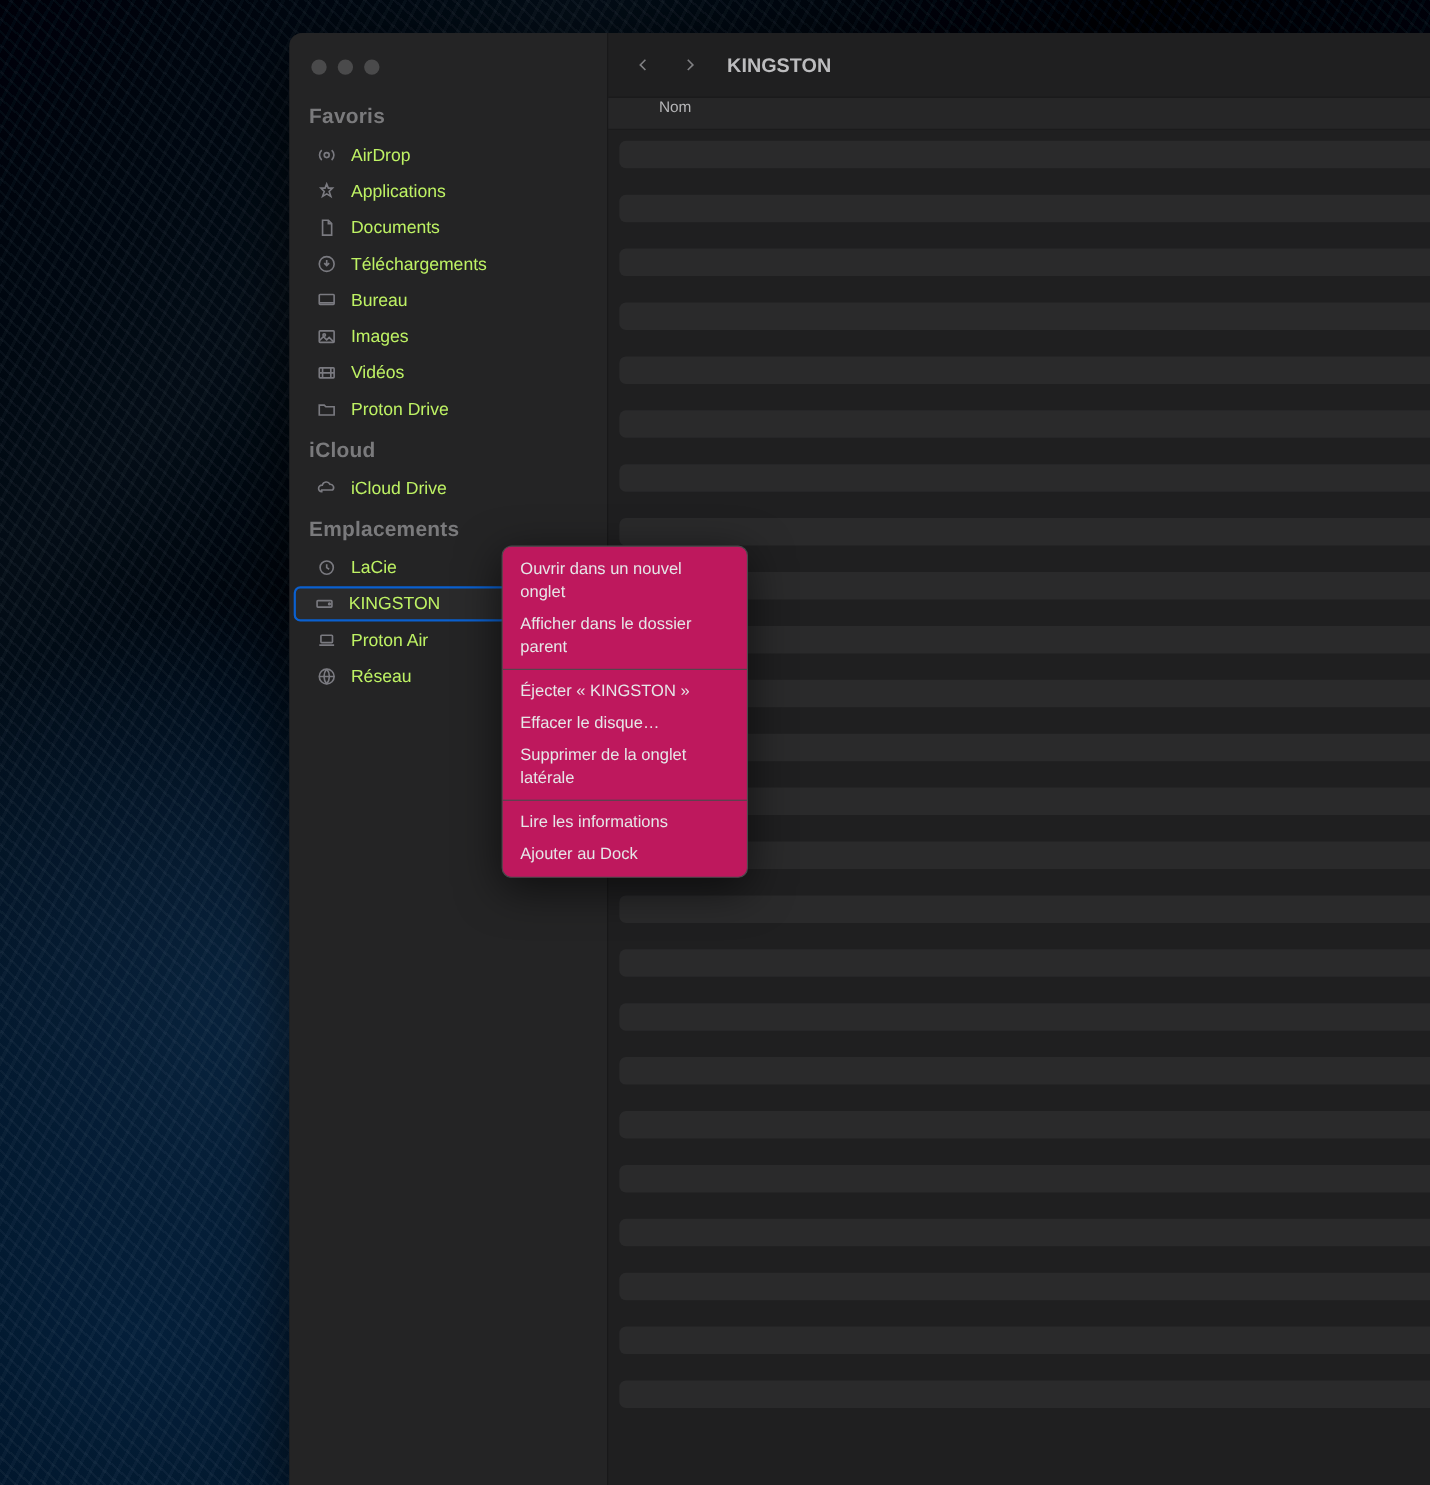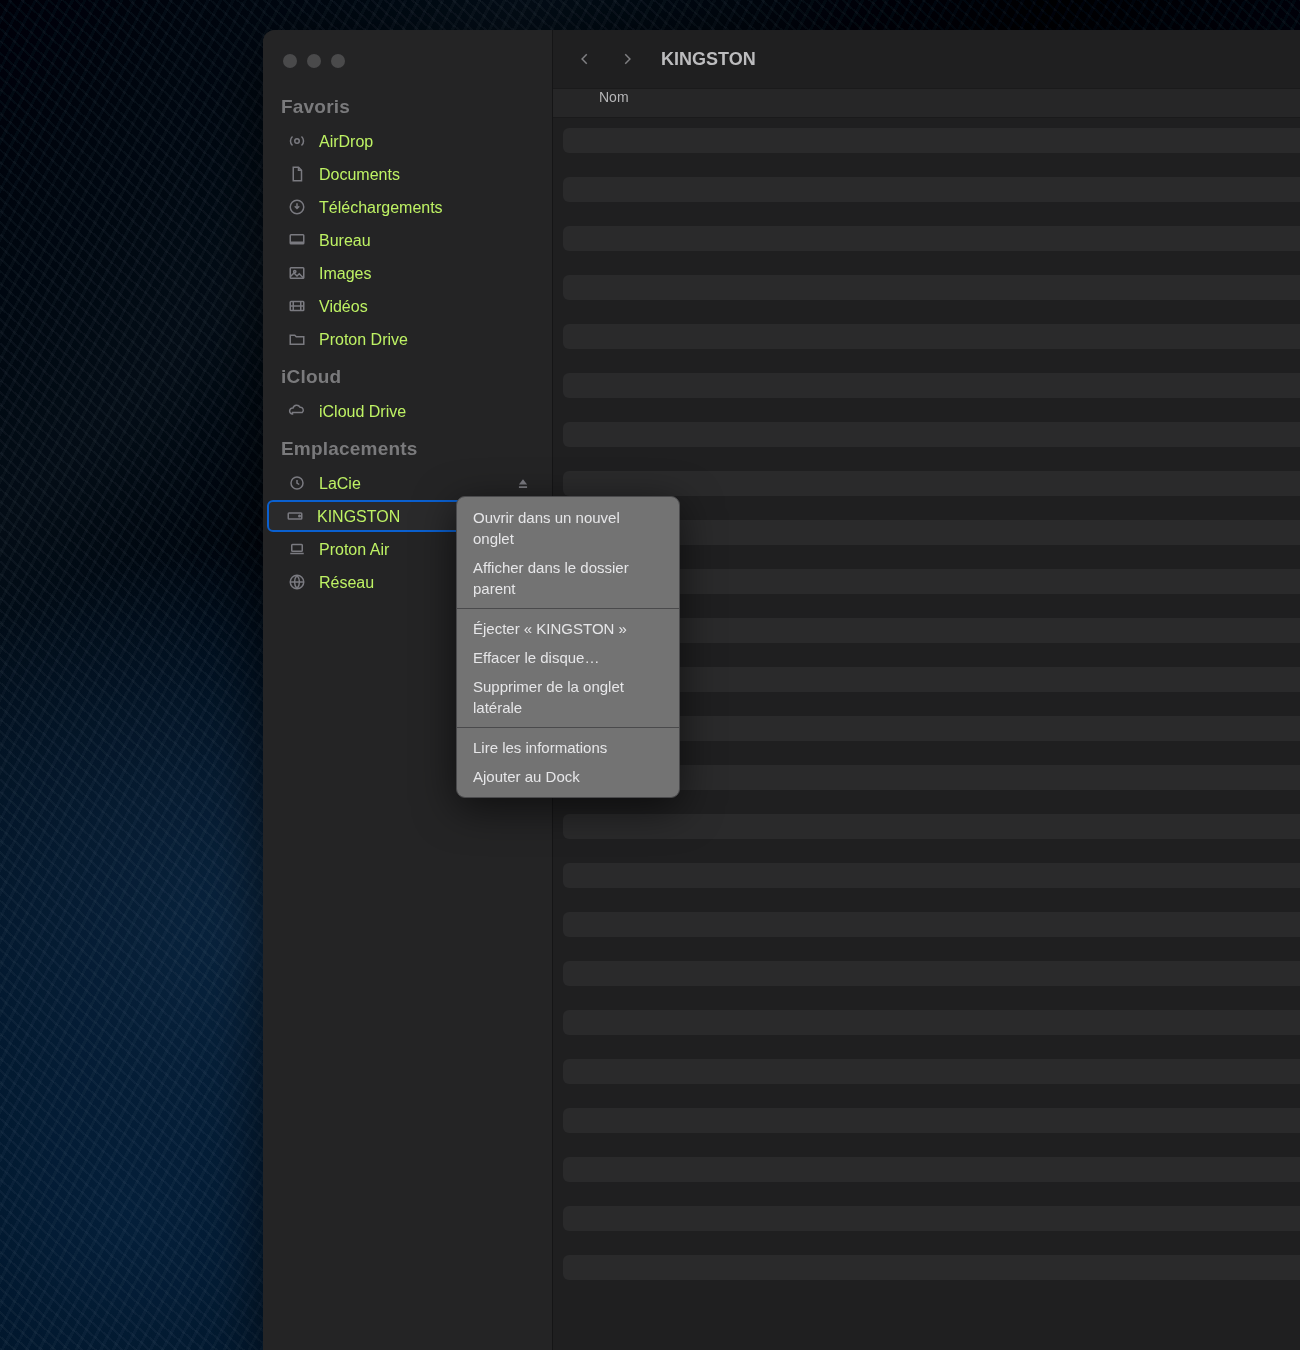--- a/index.html
+++ b/index.html
@@ -140,21 +140,21 @@
     background: #2a2a2b;
     border-radius: 6px 0 0 6px;
     margin-bottom: 24px;
     margin-left: 0;
   }
   .context-menu {
     position: absolute;
     left: 456px;
     top: 496px;
     width: 224px;
-    background: #737373;
+    background: #be185d;
     border: 1px solid #4a4a4c;
     border-radius: 9px;
     box-shadow: 0 10px 40px rgba(0,0,0,0.6);
     padding: 6px 0;
     z-index: 100;
   }
   .menu-item {
     padding: 4px 16px;
     font-size: 15px;
     color: #e6e6e8;
@@ -184,20 +184,28 @@
     <div class="section-header">Favoris</div>
 
     <div class="sidebar-item">
       <span class="icon">
           <svg viewBox="0 0 24 24" fill="none" stroke="currentColor" stroke-width="2">
             <circle cx="12" cy="12" r="3"></circle>
             <path d="M6 18a8 8 0 0 1 0-12M18 6a8 8 0 0 1 0 12"></path>
           </svg>
         </span>
       <span>AirDrop</span>
+    </div>
+    <div class="sidebar-item">
+      <span class="icon">
+          <svg viewBox="0 0 24 24" fill="none" stroke="currentColor" stroke-width="2">
+            <path d="M12 3l2 5h5l-4 4 2 6-5-3-5 3 2-6-4-4h5z"></path>
+          </svg>
+        </span>
+      <span>Applications</span>
     </div>
     <div class="sidebar-item">
       <span class="icon">
           <svg viewBox="0 0 24 24" fill="none" stroke="currentColor" stroke-width="2">
             <path d="M7 3h7l4 4v14H7z"></path>
             <path d="M14 3v4h4"></path>
           </svg>
         </span>
       <span>Documents</span>
     </div>

